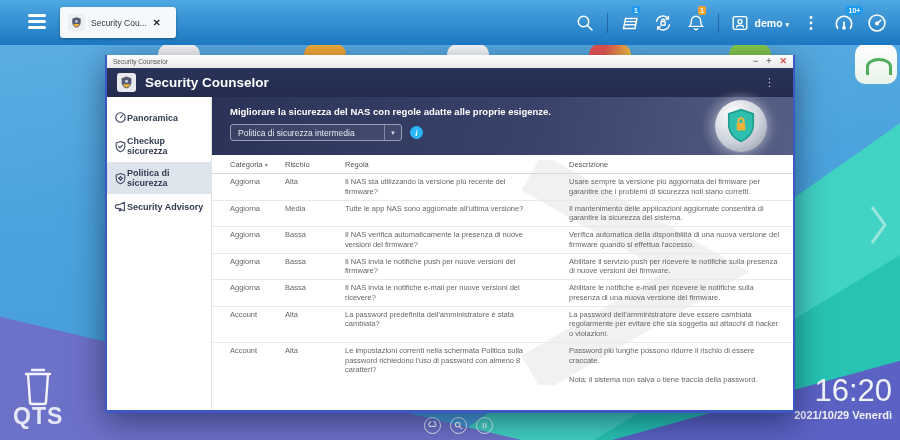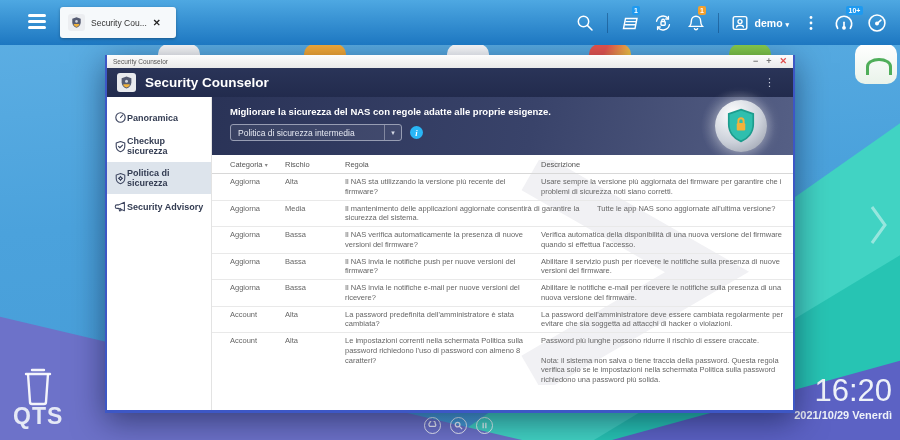--- a/index.html
+++ b/index.html
@@ -106,21 +106,21 @@
   .tablearea{height:231px;position:relative;overflow:hidden;background:#fff;flex-shrink:0;}
   .wmark{position:absolute;left:305px;top:5px;z-index:0;}
   .thead{position:relative;z-index:1;display:flex;height:18px;align-items:center;
      border-bottom:1px solid #d8d8d8;font-size:7.5px;color:#555;}
   .prow{position:relative;z-index:1;display:flex;border-bottom:1px solid #e9e9e9;
      padding:3px 0;font-size:7.5px;color:#666;line-height:1.3;cursor:pointer;}
   .c{box-sizing:border-box;}
   .c.cat{width:73px;padding-left:18px;}
   .c.risk{width:60px;}
   .c.reg{width:196px;padding-right:14px;}
-  .c.desc{flex:1;padding-right:10px;white-space:pre-line;}
+  .c.desc{flex:1;padding-right:10px;white-space:pre-line;margin-left:28px;}
   .sortarr{font-size:6px;color:#888;}
   
   .wfoot{height:24px;border-top:1px solid #ddd;background:#fff;position:relative;flex-shrink:0;}
   .applybtn{position:absolute;right:10px;top:3px;height:17px;padding:0 15px;font-size:8.5px;
      color:#555;background:linear-gradient(#fff,#f0f0f0);border:1px solid #b9b9b9;border-radius:2px;
      font-family:"Liberation Sans",sans-serif;cursor:pointer;}
 </style>
 </head>
 <body>
 
@@ -347,22 +347,22 @@
   <div class="prow">
     <div class="c cat">Aggiorna</div>
     <div class="c risk">Alta</div>
     <div class="c reg">Il NAS sta utilizzando la versione più recente del firmware?</div>
     <div class="c desc">Usare sempre la versione più aggiornata del firmware per garantire che i problemi di sicurezza noti siano corretti.</div>
   </div>
 
   <div class="prow">
     <div class="c cat">Aggiorna</div>
     <div class="c risk">Media</div>
+    <div class="c reg">Tutte le app NAS sono aggiornate all'ultima versione?</div>
     <div class="c desc">Il mantenimento delle applicazioni aggiornate consentirà di garantire la sicurezza del sistema.</div>
-    <div class="c reg">Tutte le app NAS sono aggiornate all'ultima versione?</div>
   </div>
 
   <div class="prow">
     <div class="c cat">Aggiorna</div>
     <div class="c risk">Bassa</div>
     <div class="c reg">Il NAS verifica automaticamente la presenza di nuove versioni del firmware?</div>
     <div class="c desc">Verifica automatica della disponibilità di una nuova versione del firmware quando si effettua l'accesso.</div>
   </div>
 
   <div class="prow">

